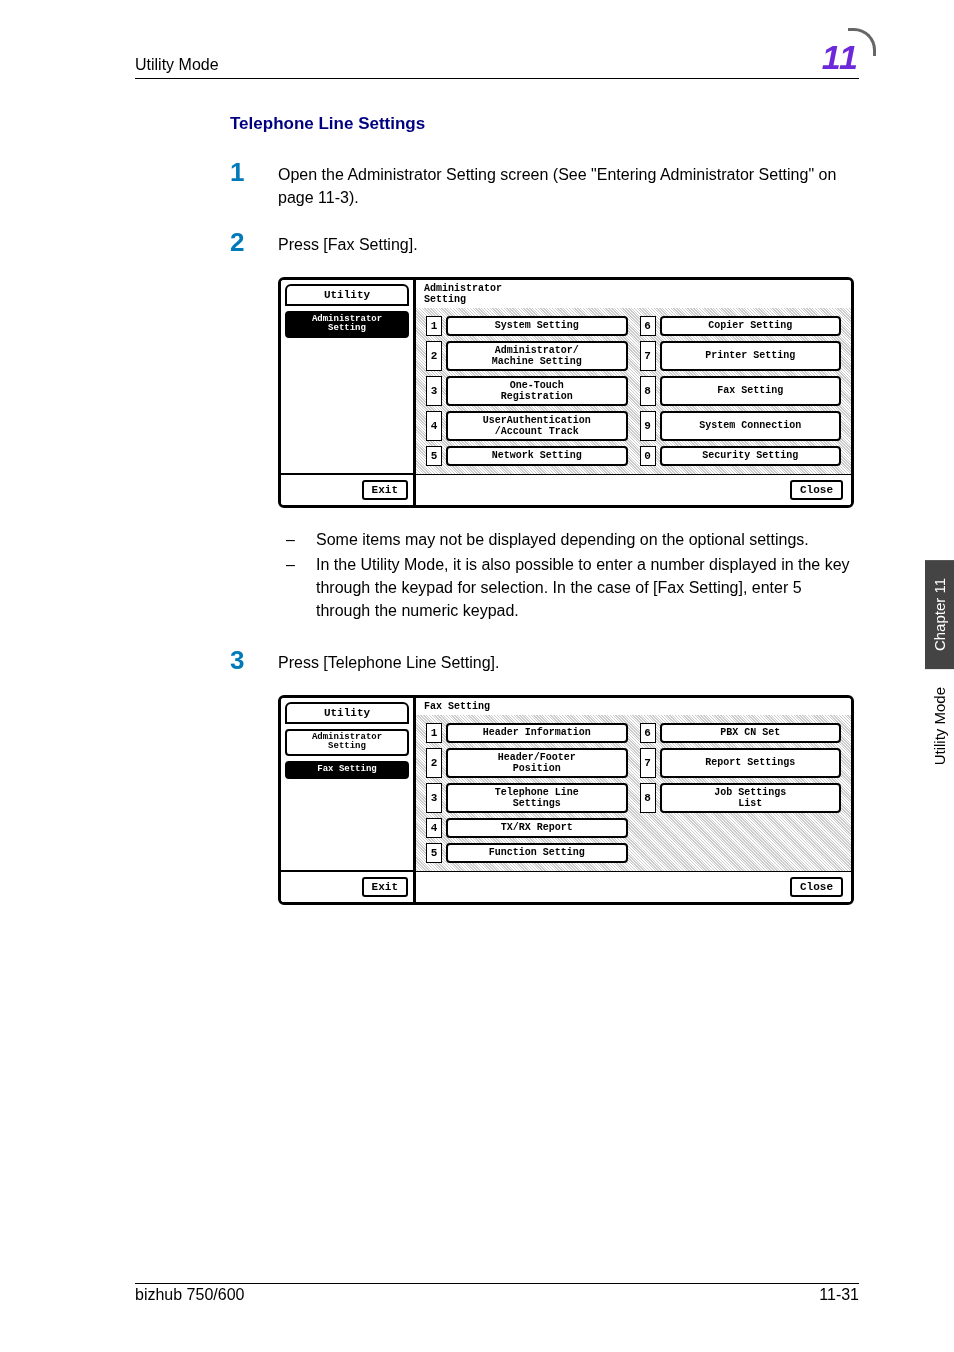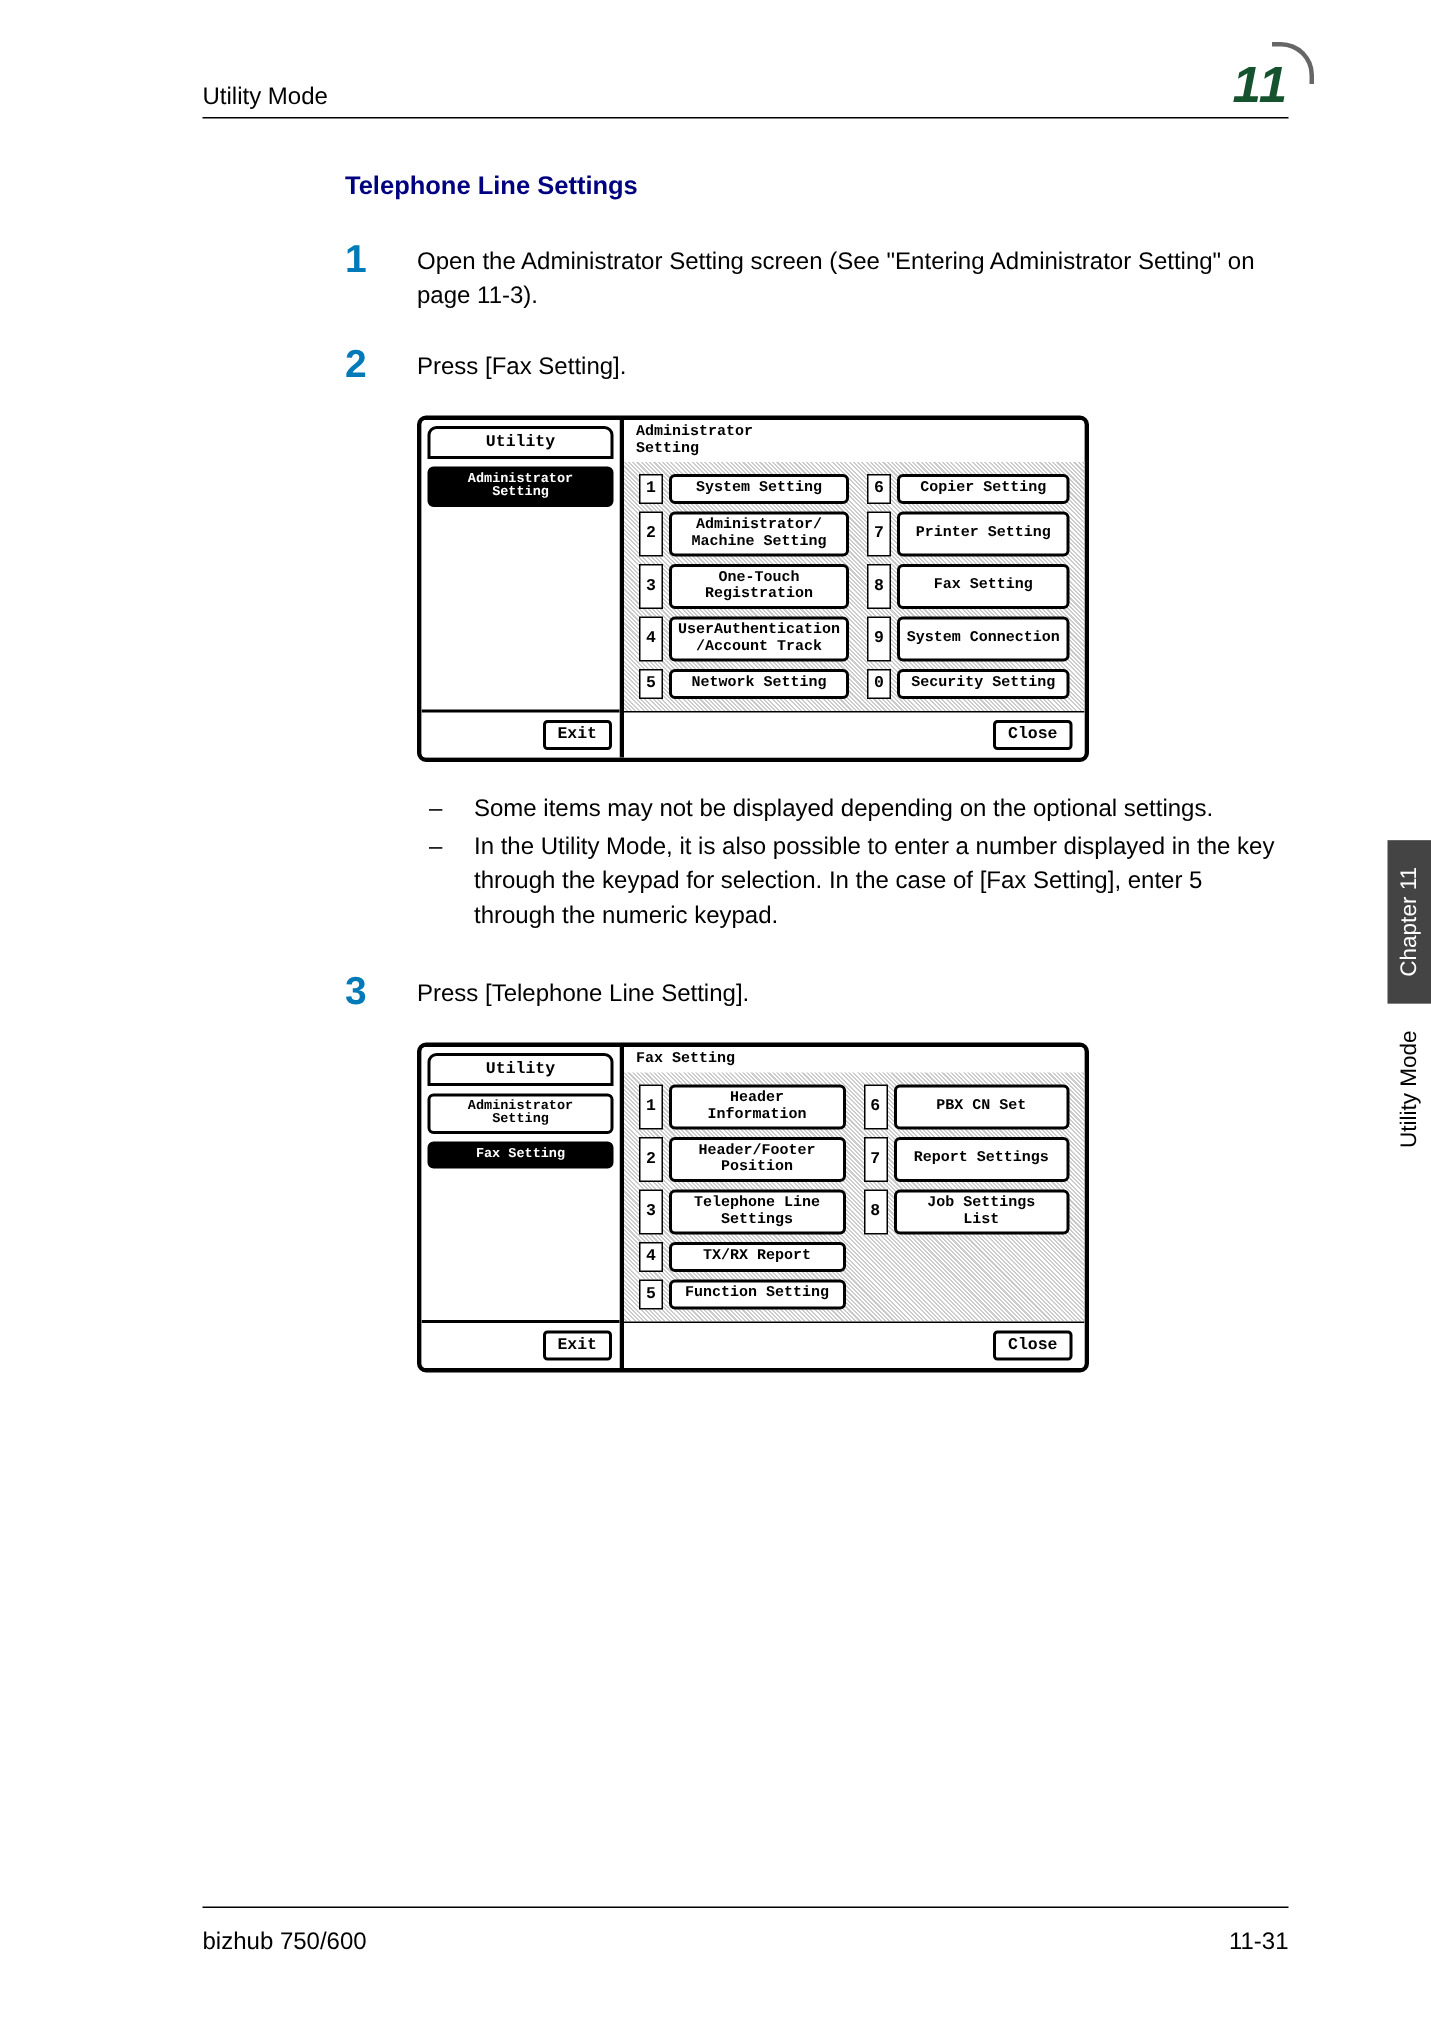--- a/index.html
+++ b/index.html
@@ -34,21 +34,21 @@
     }
     
     .header-left {
       font-size: 16px;
     }
     
     .header-right {
       font-size: 34px;
       font-weight: bold;
       font-style: italic;
-      color: #14532d;
+      color: #6d28d9;
       letter-spacing: 1px;
       line-height: 1;
     }
     
     .corner-curve {
       position: absolute;
       top: 28px;
       right: 78px;
       width: 28px;
       height: 28px;
@@ -84,21 +84,21 @@
     }
     
     .step-body {
       font-size: 16px;
       line-height: 1.45;
       padding-top: 4px;
     }
     
     .screenshot-wrapper {
       margin: 15px 0 20px 48px;
-      width: 448px;
+      width: 576px;
     }
     
     .lcd-panel {
       border: 3px solid #000;
       border-radius: 6px;
       display: flex;
       font-family: "Courier New", monospace;
       font-size: 11px;
       font-weight: bold;
       overflow: hidden;
@@ -265,21 +265,21 @@
       text-align: center;
       margin-top: 0;
     }
     
     .footer {
       position: absolute;
       bottom: 48px;
       left: 95px;
       right: 95px;
       border-top: 1px solid #000;
-      padding-top: 14px;
+      padding-top: 2px;
       display: flex;
       justify-content: space-between;
       font-size: 16px;
     }
   </style>
 </head>
 <body>
 
 <div class="page">
   <div class="corner-curve"></div>

